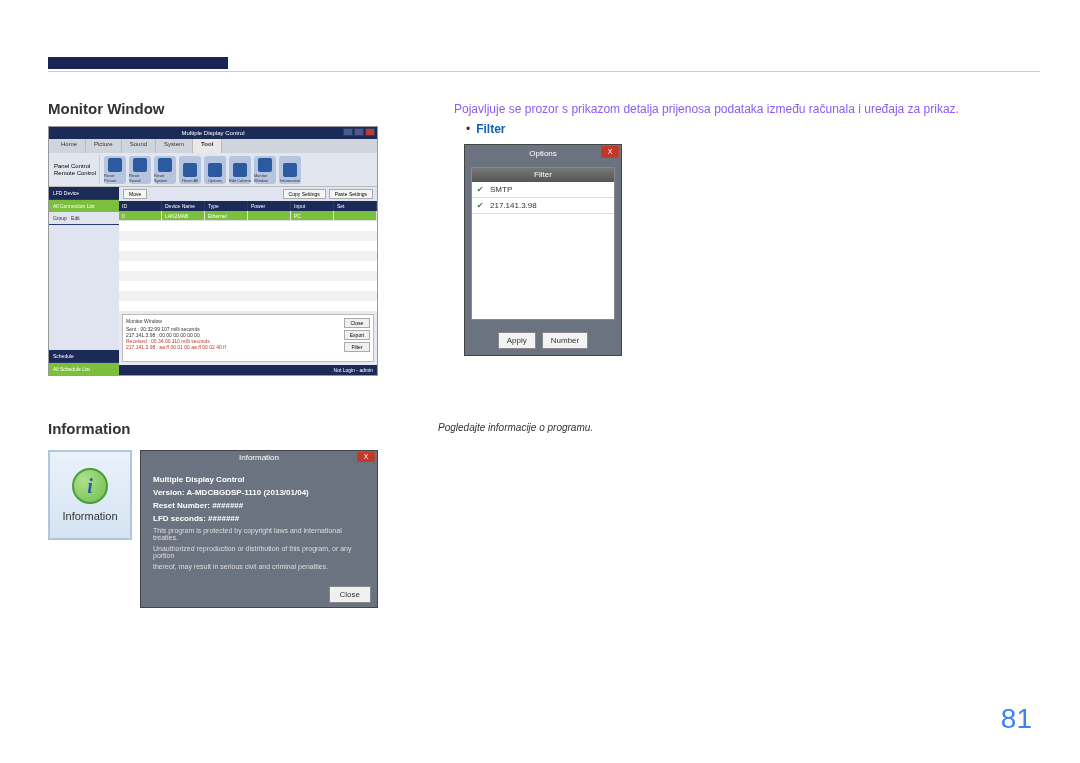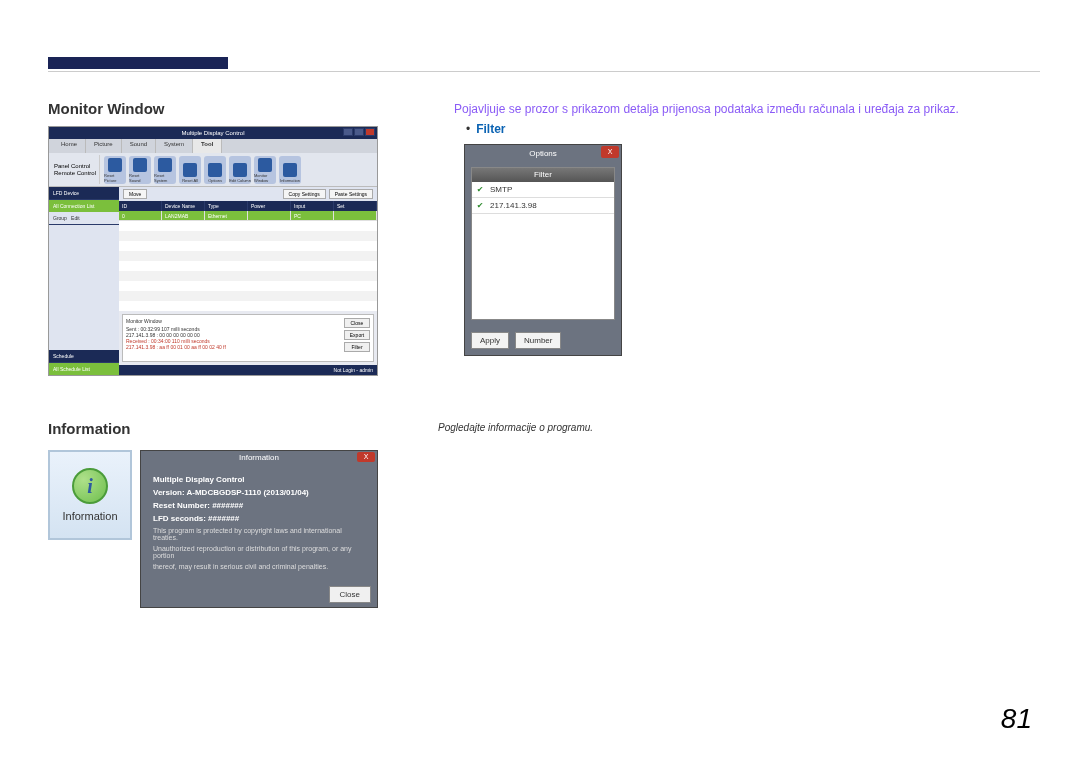--- a/index.html
+++ b/index.html
@@ -124,21 +124,21 @@
   .ss-filter .filter-head {
     height:14px; background: linear-gradient(#777, #555); color:#fff;
     text-align:center; line-height:14px; font-size:8px;
   }
   .ss-filter .filter-row {
     height:16px; display:flex; align-items:center; border-bottom:1px solid #ddd;
     padding: 0 4px; gap:6px; font-size:8px; color:#333;
   }
   .ss-filter .check { width:8px; height:8px; display:inline-flex; align-items:center; justify-content:center; color:#2e8b2e; font-size:8px; }
   .ss-filter .btnrow {
-    padding: 6px; display:flex; justify-content:flex-start; gap:6px;
+    padding: 6px; display:flex; justify-content:center; gap:6px;
   }
   .ss-filter .dlg-btn {
     padding:3px 8px; background:#f3f3f3; border:1px solid #888; font-size:8px; color:#333;
   }
 
   
   .info-icon-tile {
     position: absolute; left: 48px; top: 450px;
     width: 84px; height: 90px;
     border: 2px solid #b1c6da;
@@ -178,21 +178,21 @@
   .ss-info-dlg .bold { font-weight:bold; color:#fff; font-size:8px; }
   .ss-info-dlg .btnrow {
     padding:6px; display:flex; justify-content:flex-end;
   }
   .ss-info-dlg .dlg-btn {
     padding:3px 10px; background:#f0f0f0; border:1px solid #888; font-size:8px; color:#333;
   }
 
   .page-number {
     position:absolute; right:48px; bottom:28px;
-    font-size:28px; color:#000000; font-weight:300;font-style:italic;
+    font-size:28px; color:#3b82f6; font-weight:300;
   }
 </style>
 </head>
 <body>
 
 <div class="page-header">
   <div class="header-bar"></div>
 </div>
 
 <div class="section-mw">

